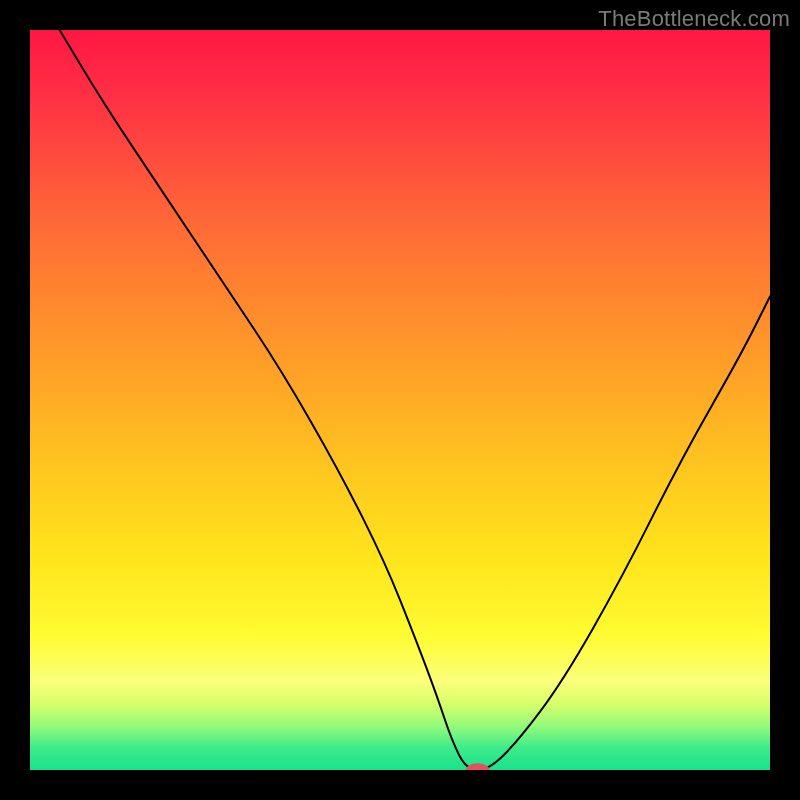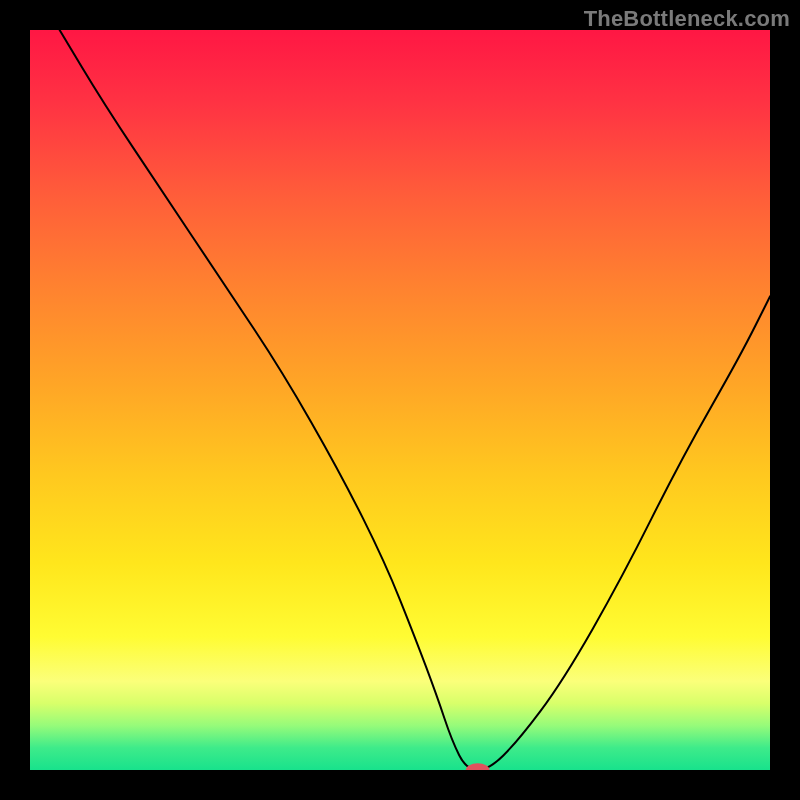--- a/index.html
+++ b/index.html
@@ -50,21 +50,21 @@
     inset: 0;
     width: 100%;
     height: 100%;
   }
   .watermark {
     position: absolute;
     top: 6px;
     right: 10px;
     color: #7a7a7a;
     font-size: 22px;
-    font-weight: 700;
+    font-weight: 400;
     letter-spacing: 0.2px;
     user-select: none;
   }
   .dot {
     fill: #e0525e;
   }
 </style>
 </head>
 <body>
 

